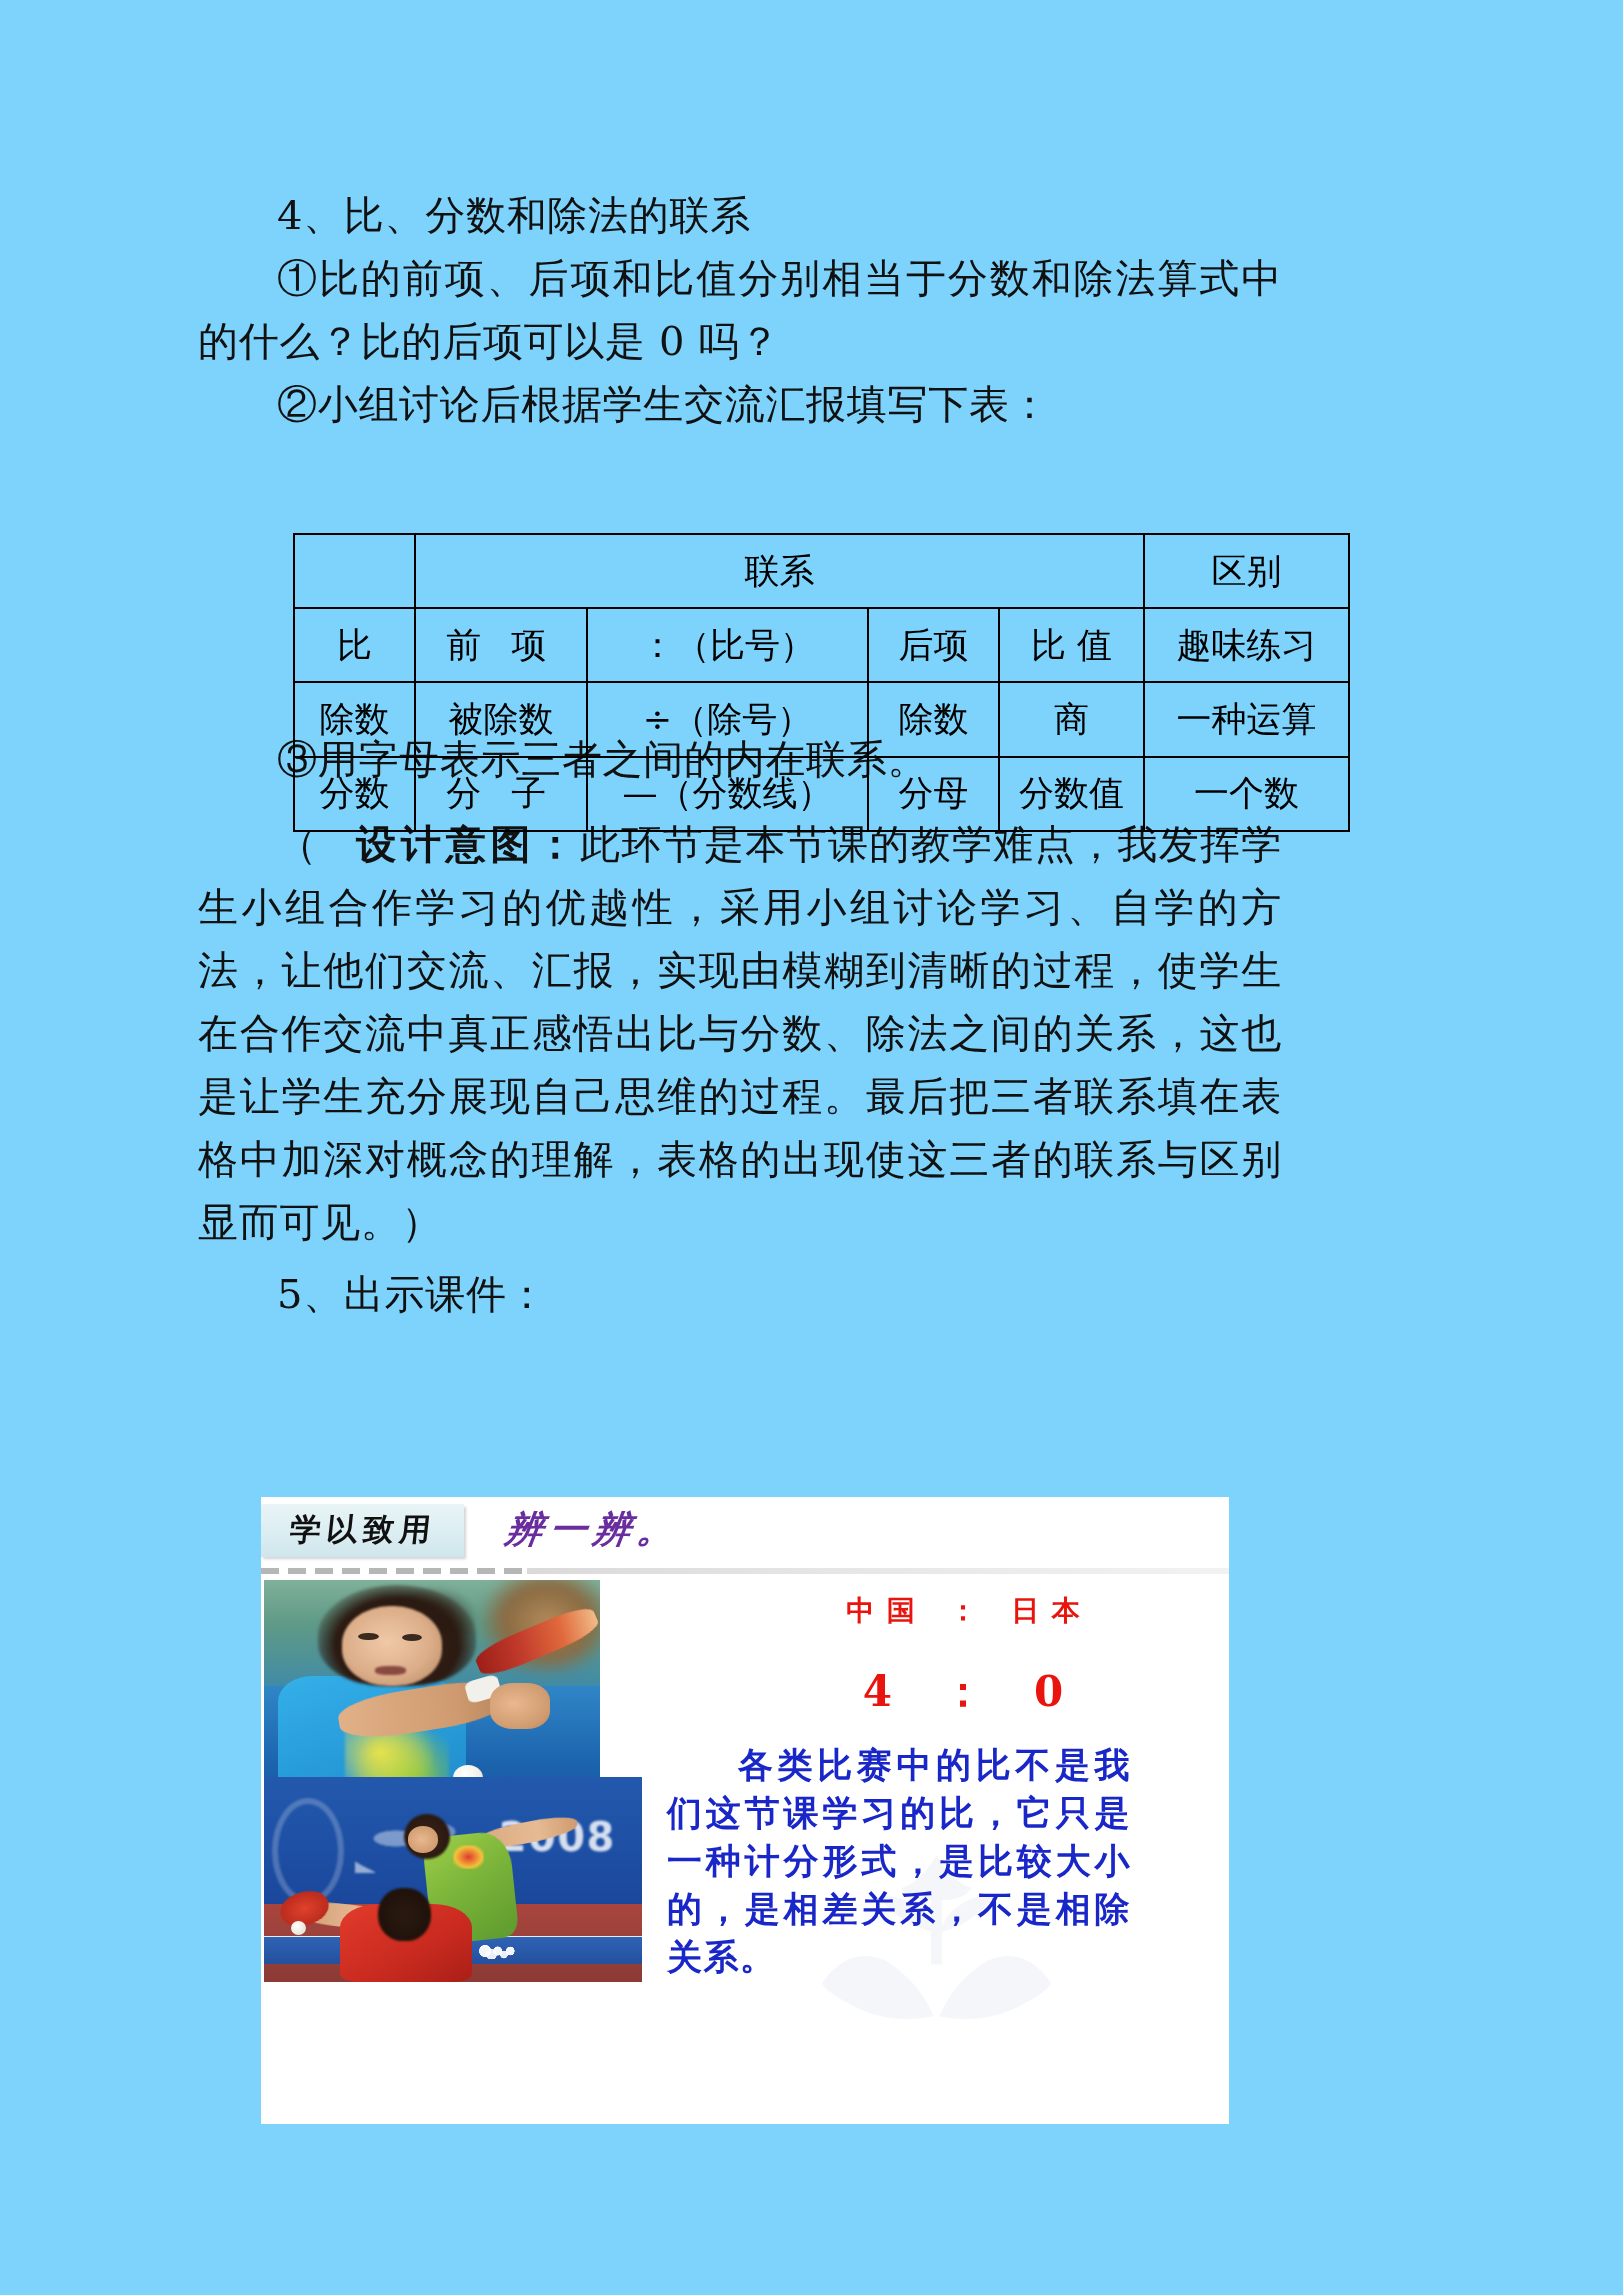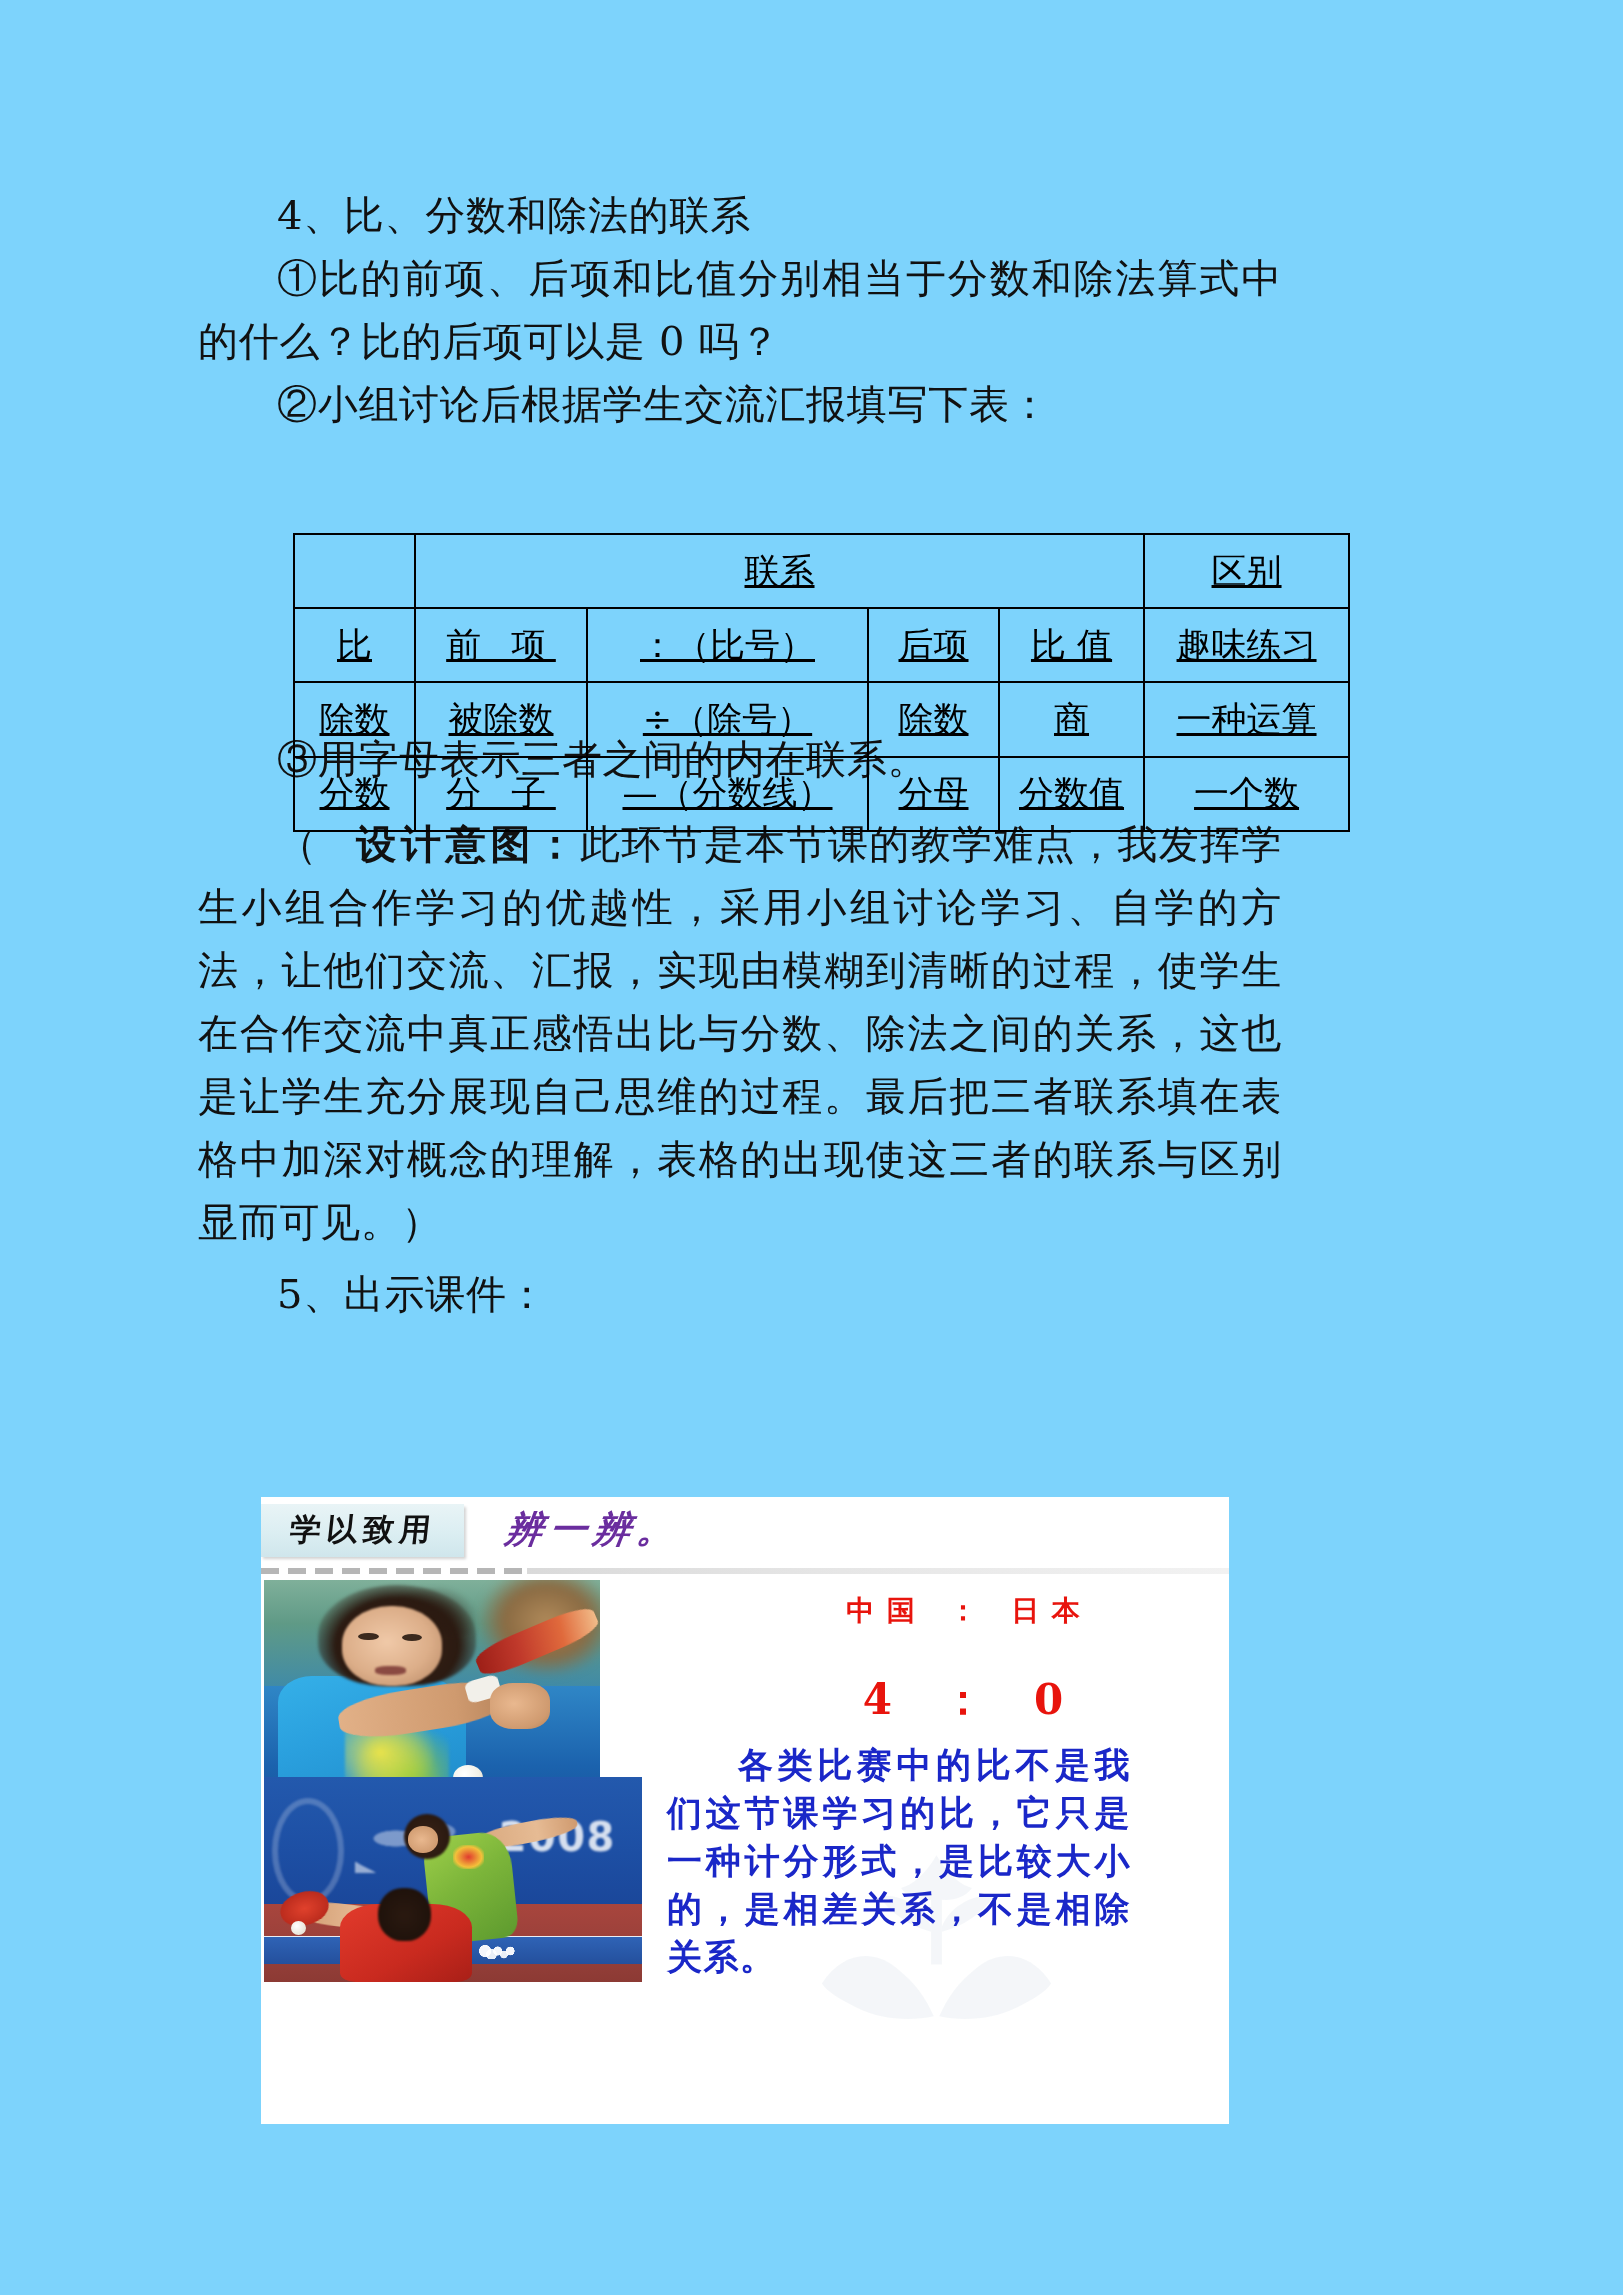--- a/index.html
+++ b/index.html
@@ -58,21 +58,20 @@
   table.rel td{
     border:2px solid #000;
     text-align:center;
     vertical-align:middle;
     font-size:35px;
     line-height:1.1;
     height:64px;
     padding:4.1px 1.4px;
     color:#000;
     white-space:nowrap;
-    text-decoration:underline;
   }
   td.hd{ height:63px; }
   td.blank{ }
   .sp2{ letter-spacing:9.5px; padding-left:9.5px; }
 
   
   col.c1{width:121px;}
   col.c2{width:172px;}
   col.c3{width:281px;}
   col.c4{width:131px;}
@@ -259,21 +258,20 @@
     position:absolute;
     left:477px; top:167px;
     width:450px;
     text-align:center;
     color:#e8140d;
     font-size:42px;
     font-weight:bold;
     letter-spacing:17.7px;
     font-family:"DejaVu Serif","Liberation Serif",serif;
     text-indent:17.7px;
-    margin-top:8px;
   }
   .slide-note{
     position:absolute;
     left:406px; top:244px;
     width:464px;
     color:#1a27c8;
     font-size:35px;
     line-height:48px;
     font-weight:bold;
     letter-spacing:1.4px;

